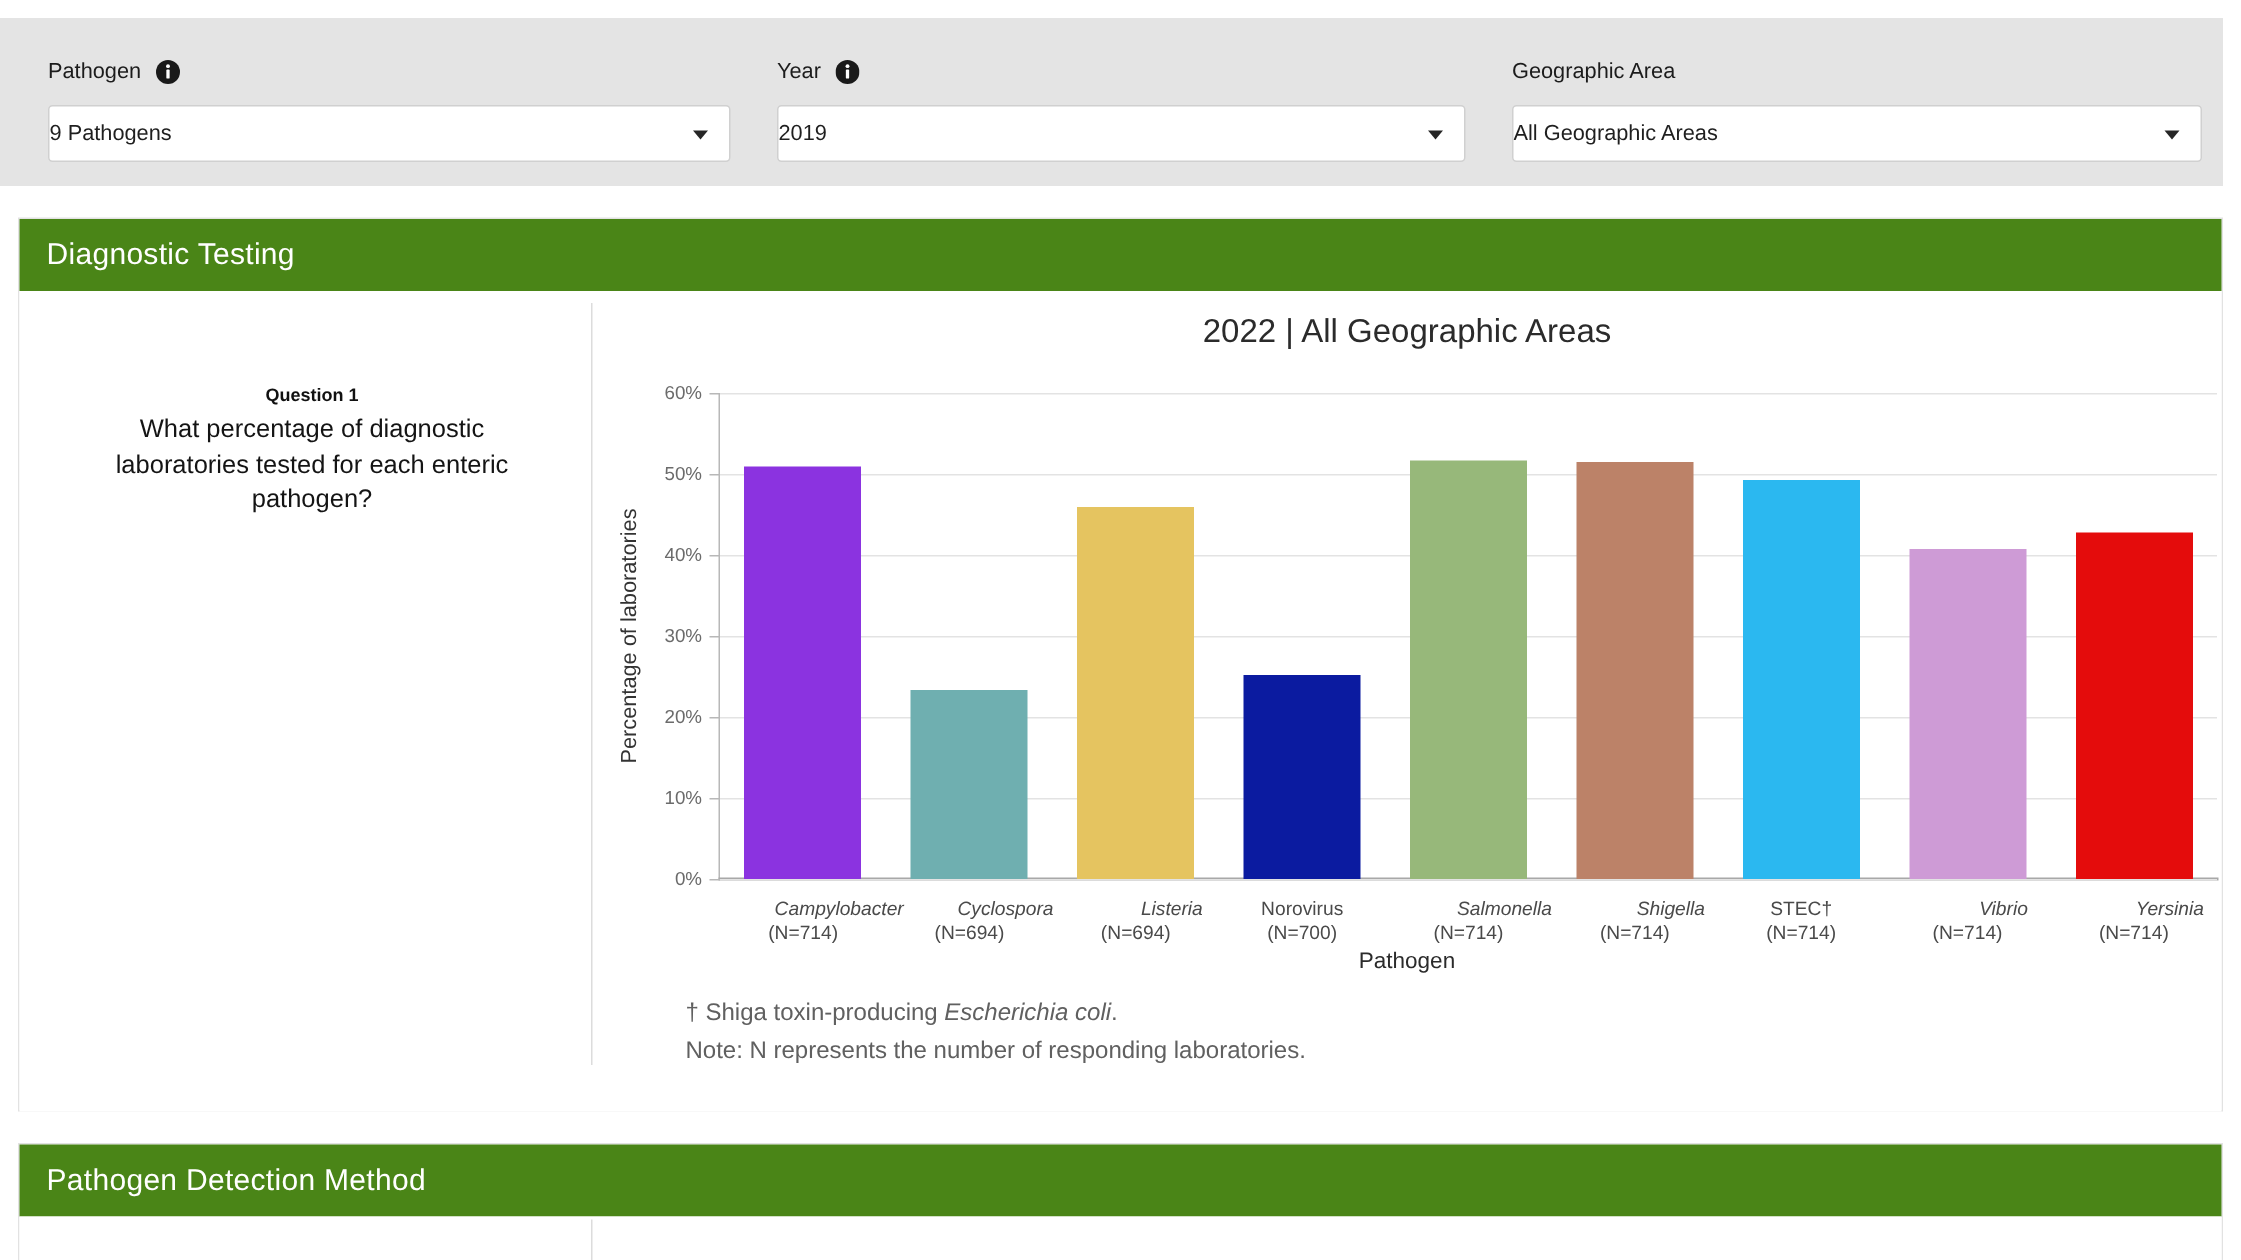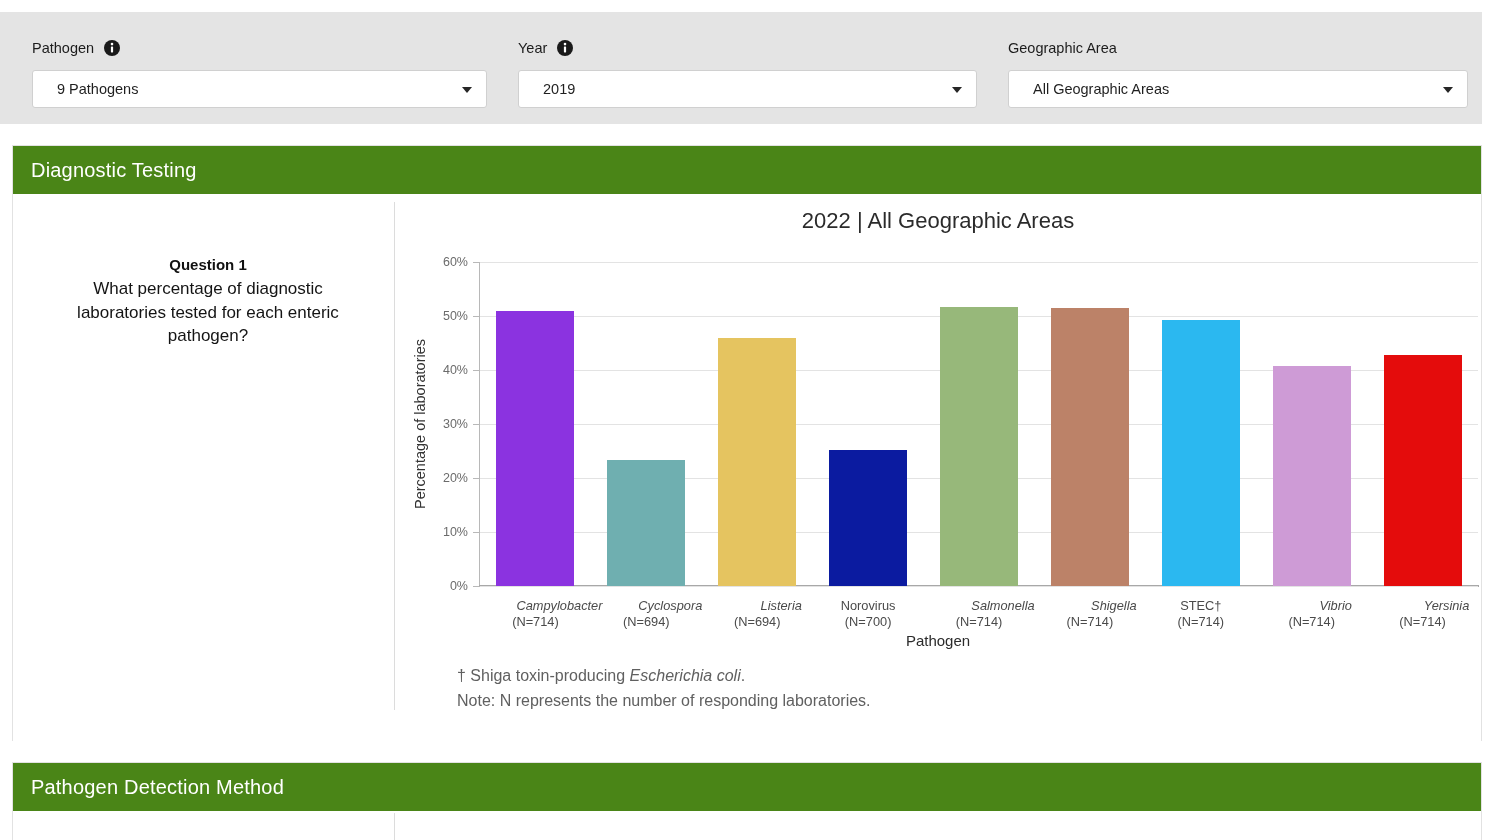--- a/index.html
+++ b/index.html
@@ -33,21 +33,21 @@
     position: relative;
     height: 38px;
     background: #ffffff;
     border: 1px solid #d0d0d0;
     border-radius: 3px;
     margin-top: 10px;
     display: flex; align-items: center;
   }
   .select-value {
     font-size: 14.5px; color: #1f1f1f;
-    padding-left: 24px;
+    padding-left: 0;
     white-space: nowrap; overflow: hidden;
   }
   .select-caret {
     position: absolute; right: 14px; top: 50%;
     margin-top: -2px;
     width: 0; height: 0;
     border-left: 5px solid transparent;
     border-right: 5px solid transparent;
     border-top: 6px solid #262626;
   }
@@ -79,21 +79,21 @@
 
   
   .question-col {
     position: absolute;
     left: 10px; top: 0;
     width: 370px;
     padding-top: 62px;
     text-align: center;
   }
   .question-title {
-    font-size: 15px; font-weight: bold; color: #111;
+    font-size: 12px; font-weight: bold; color: #111;
     margin-bottom: 4px;
   }
   .question-text {
     font-size: 17px; color: #141414; line-height: 1.39;
     padding: 0 38px;
   }
   .col-divider {
     position: absolute;
     left: 381px; top: 8px;
     width: 1px; height: 508px;

